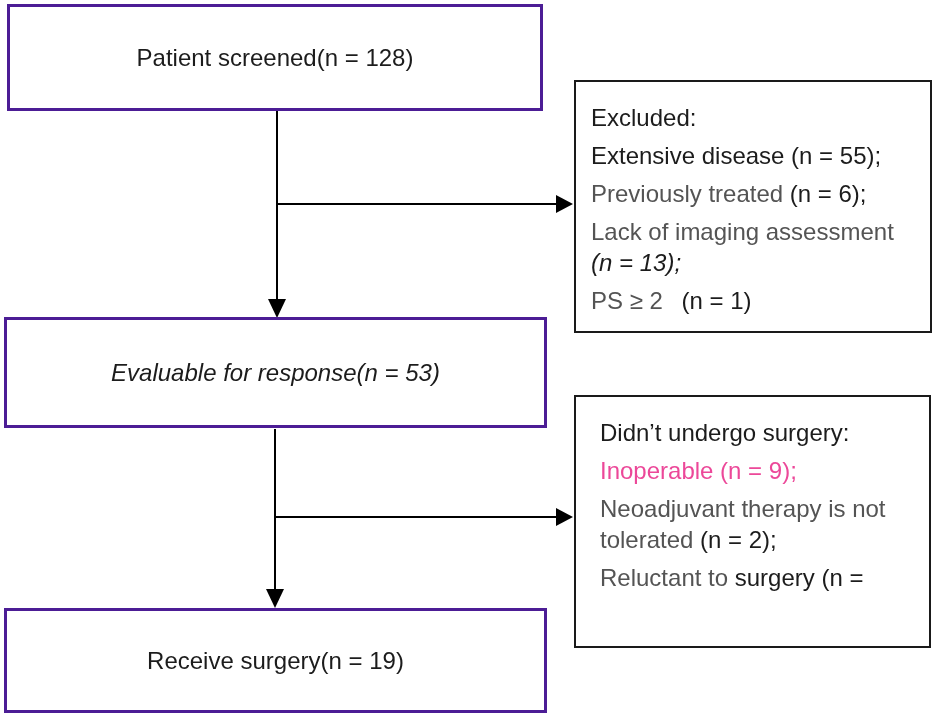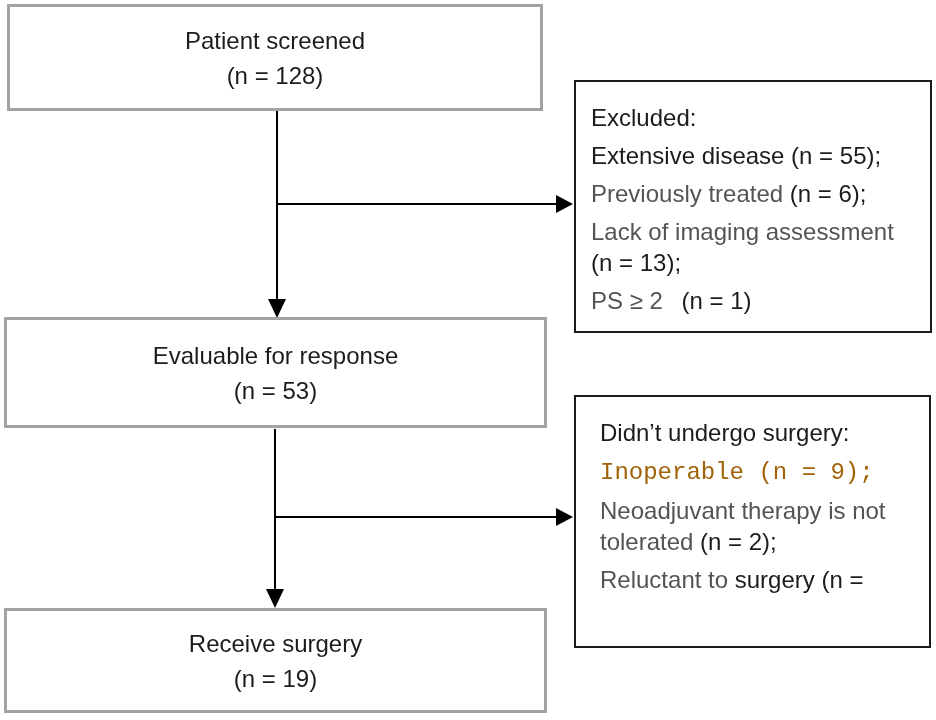--- a/index.html
+++ b/index.html
@@ -22,23 +22,23 @@
     width: 936px;
     height: 720px;
     pointer-events: none;
   }
   .box {
     position: absolute;
     background: #ffffff;
     box-sizing: border-box;
   }
   .main-box {
-    border: 3px solid #a3a3a3;
+    border: 3px solid #4c1d95;
     display: flex;
-    flex-direction: column;
+    flex-direction: row;
     align-items: center;
     justify-content: center;
     text-align: center;
     font-size: 24px;
     line-height: 35px;
     color: #1c1c1c;
   }
   .side-box {
     border: 2px solid #1a1a1a;
     font-size: 24px;
@@ -47,21 +47,21 @@
   }
   .side-box .tline {
     white-space: nowrap;
   }
   .side-box .tline.para + .tline.para,
   .side-box .tline:not(.para) + .tline.para {
     margin-top: 7px;
   }
   
   #box-screened  { left: 7px;   top: 4px;   width: 536px; height: 107px; }
-  #box-evaluable { left: 4px;   top: 317px; width: 543px; height: 111px; }
+  #box-evaluable { left: 4px;   top: 317px; width: 543px; height: 111px; font-style: italic; }
   #box-surgery   { left: 4px;   top: 608px; width: 543px; height: 105px; }
   #box-excluded  { left: 574px; top: 80px;  width: 358px; height: 253px; }
   #box-nosurgery { left: 574px; top: 395px; width: 357px; height: 253px; padding-left: 24px; }
 </style>
 </head>
 <body>
 
 <div class="canvas">
 
   <svg class="arrow-layer" width="936" height="720" viewBox="0 0 936 720">
@@ -84,32 +84,32 @@
   <div class="box main-box" id="box-screened">
     <div>Patient screened</div>
     <div>(n = 128)</div>
   </div>
 
   <div class="box side-box" id="box-excluded">
       <div class="tline para"><span style="color: rgb(28, 28, 28);">Excluded:</span></div>
       <div class="tline para"><span style="color: rgb(28, 28, 28);">Extensive disease (n = 55);</span></div>
       <div class="tline para"><span style="color: rgb(84, 84, 84);">Previously treated </span><span style="color: rgb(28, 28, 28);">(n = 6);</span></div>
       <div class="tline para"><span style="color: rgb(84, 84, 84);">Lack of imaging assessment</span></div>
-      <div class="tline"><span style="color: rgb(28, 28, 28);">(n = 13);</span></div>
+      <div class="tline"><span style="color: rgb(28, 28, 28); font-style: italic;">(n = 13);</span></div>
       <div class="tline para"><span style="color: rgb(84, 84, 84);">PS ≥ 2 </span><span style="color: rgb(28, 28, 28); margin-left: 12px;">(n = 1)</span></div>
     </div>
 
   <div class="box main-box" id="box-evaluable">
     <div>Evaluable for response</div>
     <div>(n = 53)</div>
   </div>
 
   <div class="box side-box" id="box-nosurgery">
       <div class="tline para"><span style="color: rgb(28, 28, 28);">Didn’t undergo surgery:</span></div>
-      <div class="tline para"><span style="color: #a16207; font-family: Liberation Mono, monospace;">Inoperable (n = 9);</span></div>
+      <div class="tline para"><span style="color: #ec4899;">Inoperable (n = 9);</span></div>
       <div class="tline para"><span style="color: rgb(84, 84, 84);">Neoadjuvant therapy is not</span></div>
       <div class="tline"><span style="color: rgb(84, 84, 84);">tolerated </span><span style="color: rgb(28, 28, 28);">(n = 2);</span></div>
       <div class="tline para"><span style="color: rgb(84, 84, 84);">Reluctant to </span><span style="color: rgb(28, 28, 28);">surgery (n =</span></div>
     </div>
 
   <div class="box main-box" id="box-surgery">
     <div>Receive surgery</div>
     <div>(n = 19)</div>
   </div>
 

